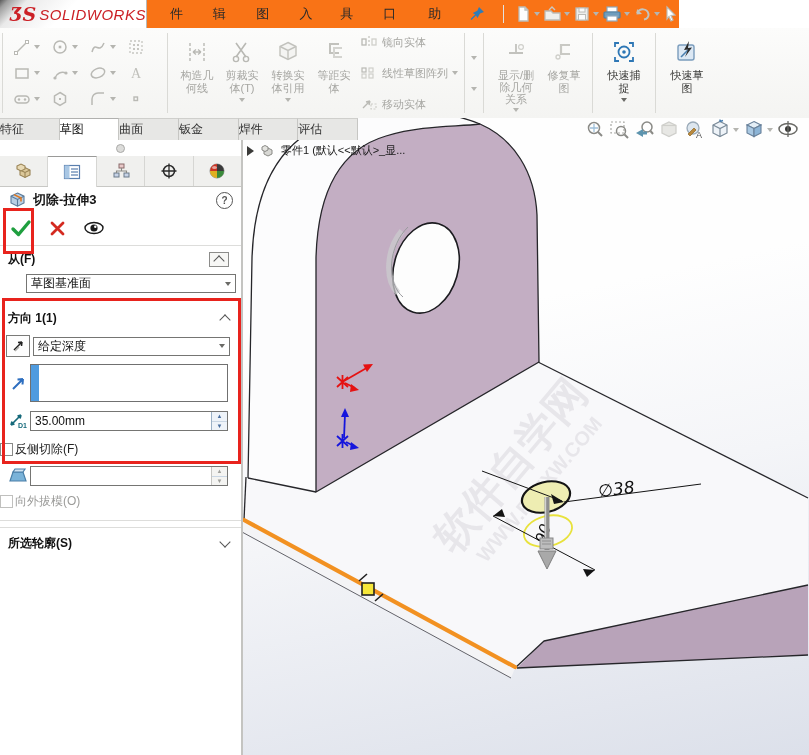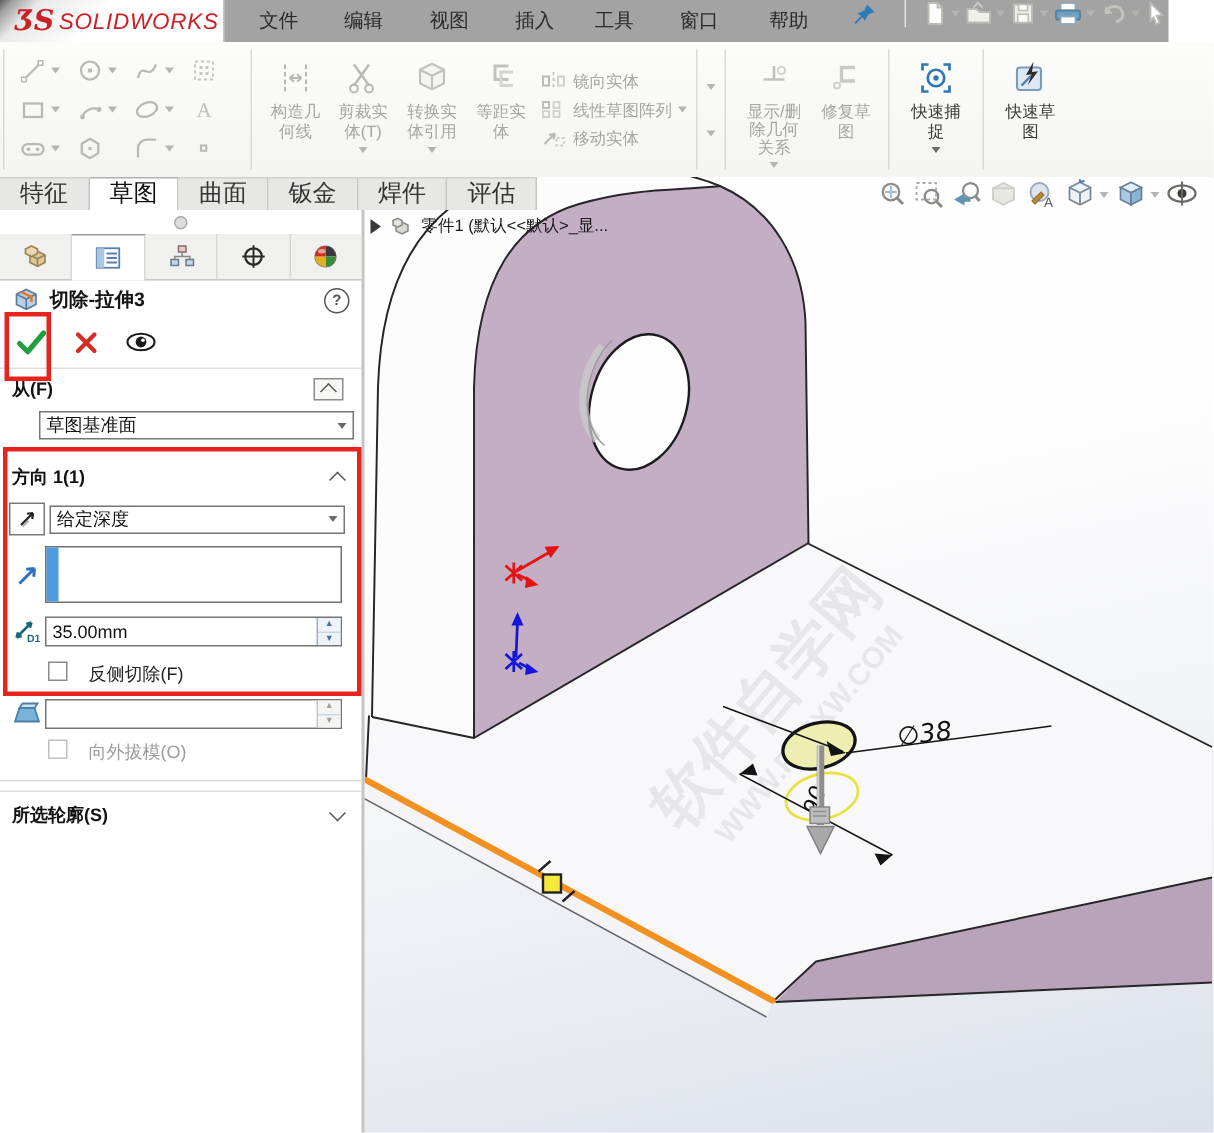--- a/index.html
+++ b/index.html
@@ -1,21 +1,21 @@
 <!DOCTYPE html>
 <html style="--accent-red: #e8231d; --face-purple: #c3aec3; --face-purple-dark: #b8a3b9; --edge-orange: #f29121; --selection-blue: #4f9bdf; --check-green: #1f9f3f; --cancel-red: #d42a20; --logo-red: #cb2026; --sketch-yellow: #eeedb2; --preview-yellow: #e8e23c;"><head>
 <meta charset="utf-8">
 <style>
   html,body{margin:0;padding:0}
   body{width:809px;height:755px;position:relative;overflow:hidden;
        font-family:"Liberation Sans","DejaVu Sans",sans-serif;background:#fff;
        -webkit-font-smoothing:antialiased}
   
-  .menubar{position:absolute;left:0;top:0;width:779px;height:28px;background:#a3a3a3;
-           border-bottom:1px solid #e0e0de;display:flex;align-items:flex-start}
+  .menubar{position:absolute;left:0;top:0;width:679px;height:28px;background:#f97316;
+           border-bottom:1px solid #e0e0de;display:flex;align-items:center}
   .logo{width:170px;height:28px;display:flex;align-items:center;padding-left:10px;box-sizing:border-box;
         background:linear-gradient(135deg,#5a5a5a 0%,#9f9f9f 5%,#eaeaea 16%,#ffffff 45%);
         border-right:1px solid #b8b8b6}
   .logo .ds{font-style:italic;font-weight:bold;font-size:19px;color:var(--logo-red);margin-right:3px;font-family:"DejaVu Serif",serif}
   .logo .solid{font-style:italic;font-weight:normal;font-size:15px;color:var(--logo-red);letter-spacing:.5px}
   .logo .works{font-style:italic;font-weight:normal;font-size:15px;color:var(--logo-red);letter-spacing:.5px}
   .menus{display:flex;margin-left:12px}
   .menu-item{padding:0 11px;font-size:13px;line-height:28px;color:#2a2a2a;cursor:default}
   .pin{margin-left:8px;width:20px;height:20px;display:flex;align-items:center;justify-content:center}
   .qat{display:flex;align-items:center;margin-left:18px;border-left:1px solid #e2e2e0;padding-left:10px;gap:3px}
@@ -30,27 +30,27 @@
   .rdiv{width:1px;background:#dadad6;margin:5px 2px}
   .rgroup{display:flex;align-items:center;padding:0 4px}
   .bigbtn{display:flex;flex-direction:column;align-items:center;justify-content:flex-start;
           width:58px;padding-top:6px;height:84px;box-sizing:border-box}
   .bigbtn .bicon{height:30px;display:flex;align-items:center;justify-content:center}
   .blabel{font-size:11px;line-height:13px;text-align:center;color:#a6a6a2;margin-top:2px;white-space:pre-line}
   .blabel.on{color:#3a3a38}
   .bigbtn .dcaret{margin-top:3px}
   .sketchgrid{display:grid;grid-template-columns:repeat(4,38px);grid-auto-rows:26px;align-content:center}
   .scell{display:flex;align-items:center;gap:3px;justify-content:flex-start;padding-left:4px}
-  .mircol{display:flex;flex-direction:column;justify-content:center;gap:4px;margin-left:4px}
+  .mircol{display:flex;flex-direction:column;justify-content:center;gap:16px;margin-left:4px}
   .minibtn{display:flex;align-items:center;gap:4px}
   .minibtn span{font-size:11px;color:#a6a6a2;white-space:nowrap}
   .caretcol{display:flex;flex-direction:column;justify-content:space-around;align-items:center;padding:14px 4px}
   
   .tabbar{position:absolute;left:0;top:118px;width:358px;height:22px;display:flex;background:#e7e7e5;z-index:6}
-  .tab{flex:1;text-align:center;font-size:16px;line-height:21px;color:#333;
+  .tab{flex:1;text-align:left;font-size:12px;line-height:21px;color:#333;
        border-right:1px solid #c6c6c3;border-top:1px solid #cfcfcc;background:#e7e7e5;cursor:default}
   .tab.active{background:#fff;border-top:1px solid #b0b0ae;color:#111}
   
   .headsup{position:absolute;left:584px;top:119px;display:flex;align-items:center;gap:4px;z-index:6}
   .hu{display:flex;align-items:center;gap:2px}
   
   .left-panel{position:absolute;left:0;top:140px;width:241px;height:615px;background:#fff;
               border-right:2px solid #c4c4c1;box-sizing:content-box;z-index:5}
   .pm-grip{height:16px;display:flex;align-items:center;justify-content:center}
   .pm-grip i{width:7px;height:7px;border-radius:50%;background:#dcdcda;border:1px solid #aaaaa8}
@@ -77,21 +77,21 @@
   .combo .carrow{width:14px;display:flex;justify-content:center}
   .row{display:flex;align-items:center;padding-left:6px}
   .iconcol{width:24px;display:flex;justify-content:center}
   .selbox{width:198px;height:38px;border:1px solid #707070;background:#fff;display:flex;box-sizing:border-box}
   .selstripe{width:8px;background:var(--selection-blue)}
   .spinner{width:198px;height:20px;border:1px solid #757573;background:#fff;display:flex;box-sizing:border-box}
   .spinner .stext{flex:1;font-size:12px;padding-left:4px;display:flex;align-items:center;color:#111}
   .spinbtns{width:15px;border-left:1px solid #9ab0c6;display:flex;flex-direction:column}
   .spinbtns div{flex:1;background:#eef3f9;display:flex;align-items:center;justify-content:center;font-size:6px;color:#4a6fa0;line-height:1}
   .spinbtns div+div{border-top:1px solid #c9d6e4}
-  .cbrow{display:flex;gap:14px;padding-left:32px}
+  .cbrow{display:flex;align-items:center;gap:2px;}
   .cbox{width:13px;height:13px;border:1px solid #8a8a88;background:#fff;box-sizing:border-box}
   .cbrow span{font-size:12px;color:#222}
   .cbrow.dis span{color:#9c9c9a}
   .cbrow.dis .cbox{border-color:#c0c0be}
   .redbox{position:absolute;border:3px solid var(--accent-red);pointer-events:none;z-index:8}
   
   .viewport{position:absolute;left:242px;top:118px;width:567px;height:637px;
             background:linear-gradient(168deg,#fefefe 32%,#f4f5f8 58%,#dce0ea 100%)}
   .tree-row{position:absolute;left:5px;top:25px;display:flex;align-items:center;gap:5px;z-index:4}
   .tree-row .arr{width:0;height:0;border-top:5px solid transparent;border-bottom:5px solid transparent;border-left:7px solid #3a3a38}

